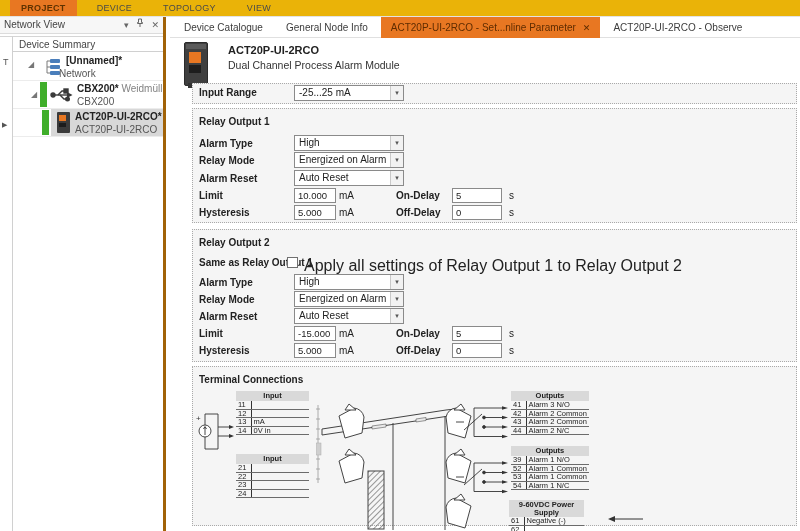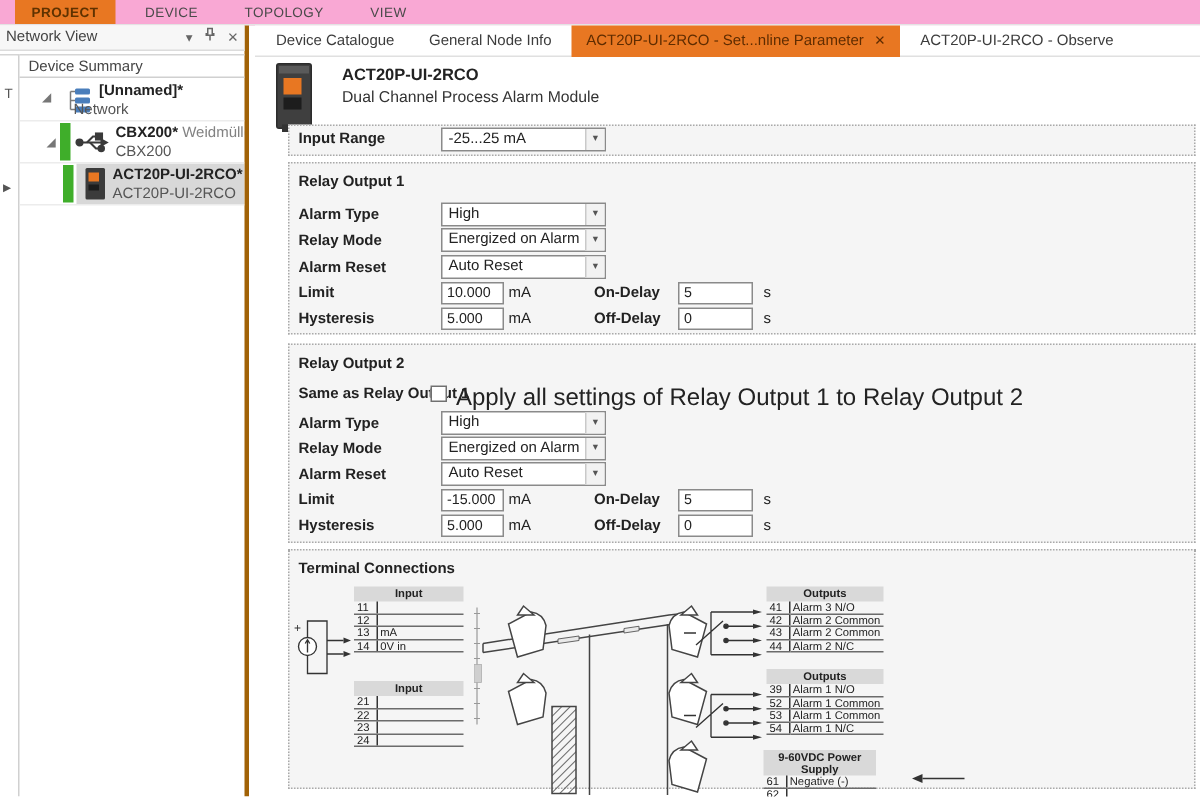--- a/index.html
+++ b/index.html
@@ -1,20 +1,20 @@
 <!DOCTYPE html>
 <html><head>
 <meta charset="utf-8">
 <style>
   * { box-sizing: border-box; margin: 0; padding: 0; }
   html,body { width:800px; height:531px; overflow:hidden; background:#fff;
     font-family:"Liberation Sans", sans-serif; font-size:11px; color:#333; position:relative; }
 
   
-  .ribbon { position:absolute; left:0; top:0; width:800px; height:17px; background:#f9a8d4;
+  .ribbon { position:absolute; left:0; top:0; width:800px; height:17px; background:#eab308;
     border-bottom:1px solid #e3e3e3; padding-left:10px; white-space:nowrap; }
   .menu-item { display:inline-block; height:16px; line-height:16px; padding:0 11px; margin-right:6px;
     font-size:9px; letter-spacing:.3px; color:#4a4a4a; cursor:default; }
   .menu-item.active { background:#e87722; color:#5f3200; font-weight:bold; }
 
   
   .left-panel { position:absolute; left:0; top:17px; width:166px; bottom:0; background:#fff;
     border-right:3px solid #a16207; }
   .panel-header { height:17px; line-height:16px; padding:0 4px; font-size:10px; color:#444;
     background:#f7f7f7; border-bottom:1px solid #dcdcdc; }
@@ -124,21 +124,21 @@
           <path d="M5 4 V16 M5 4 H8 M5 10 H8 M5 16 H8" stroke="#7a7a7a" fill="none" stroke-width="1"></path>
           <rect x="8" y="2" width="10" height="4" rx="1" fill="#4a7ebb"></rect>
           <rect x="8" y="8" width="10" height="4" rx="1" fill="#4a7ebb"></rect>
           <rect x="8" y="14" width="10" height="4" rx="1" fill="#4a7ebb"></rect>
         </svg>
       </span>
       <span class="tree-text" style="left:53px;">
         <span class="tree-name">[Unnamed]*</span>
         <span class="tree-detail"></span>
       </span>
-      <span class="tree-sub" style="left:36px;">Network</span>
+      <span class="tree-sub" style="left:46px;">Network</span>
     </div>
 
     <div class="tree-row">
       <span class="expander" style="left:18px; top:9px;">◢</span>
       <span class="green-bar" style="left:27px;"></span>
       <span style="position:absolute; left:37px; top:6px;">
         <svg width="23" height="16" viewBox="0 0 23 16">
           <g stroke="#3a3a3a" stroke-width="1.4" fill="#3a3a3a">
             <circle cx="3" cy="8" r="2"></circle>
             <path d="M4 8 H18" fill="none"></path>

